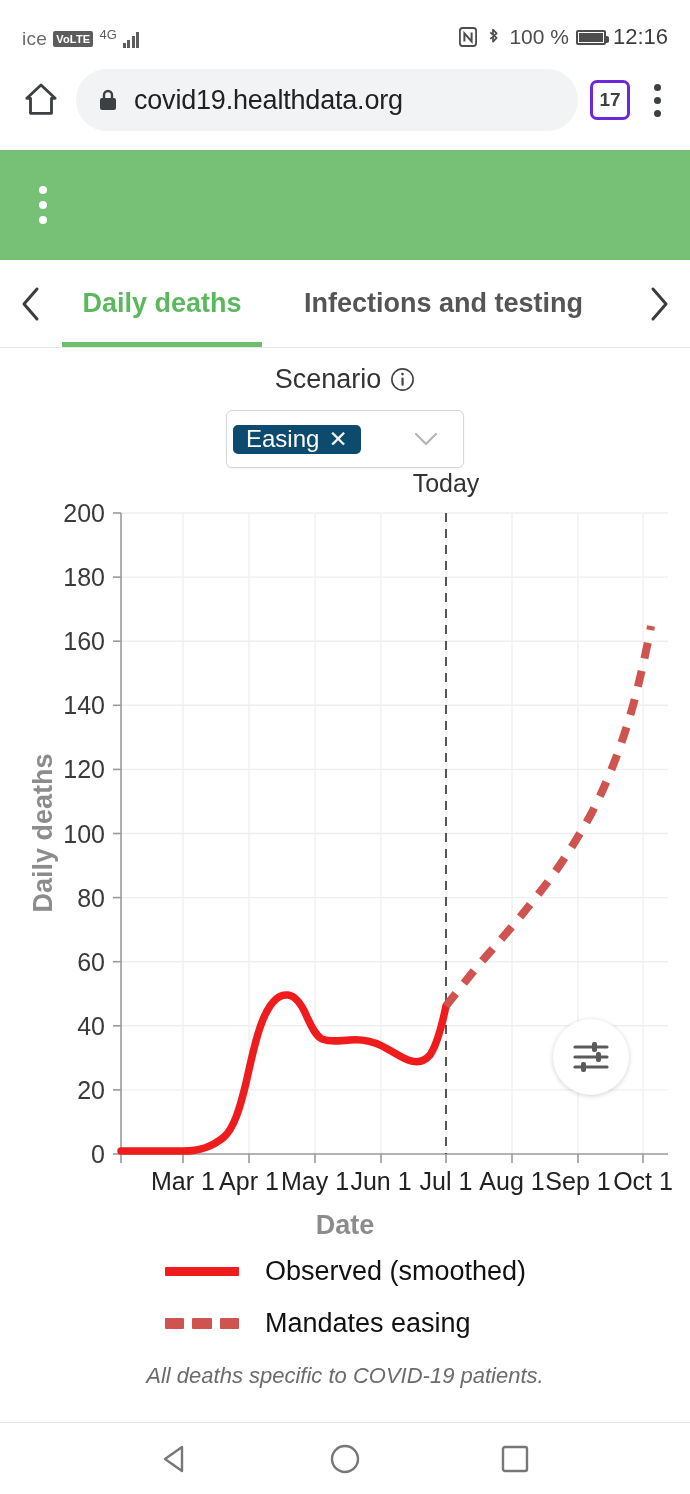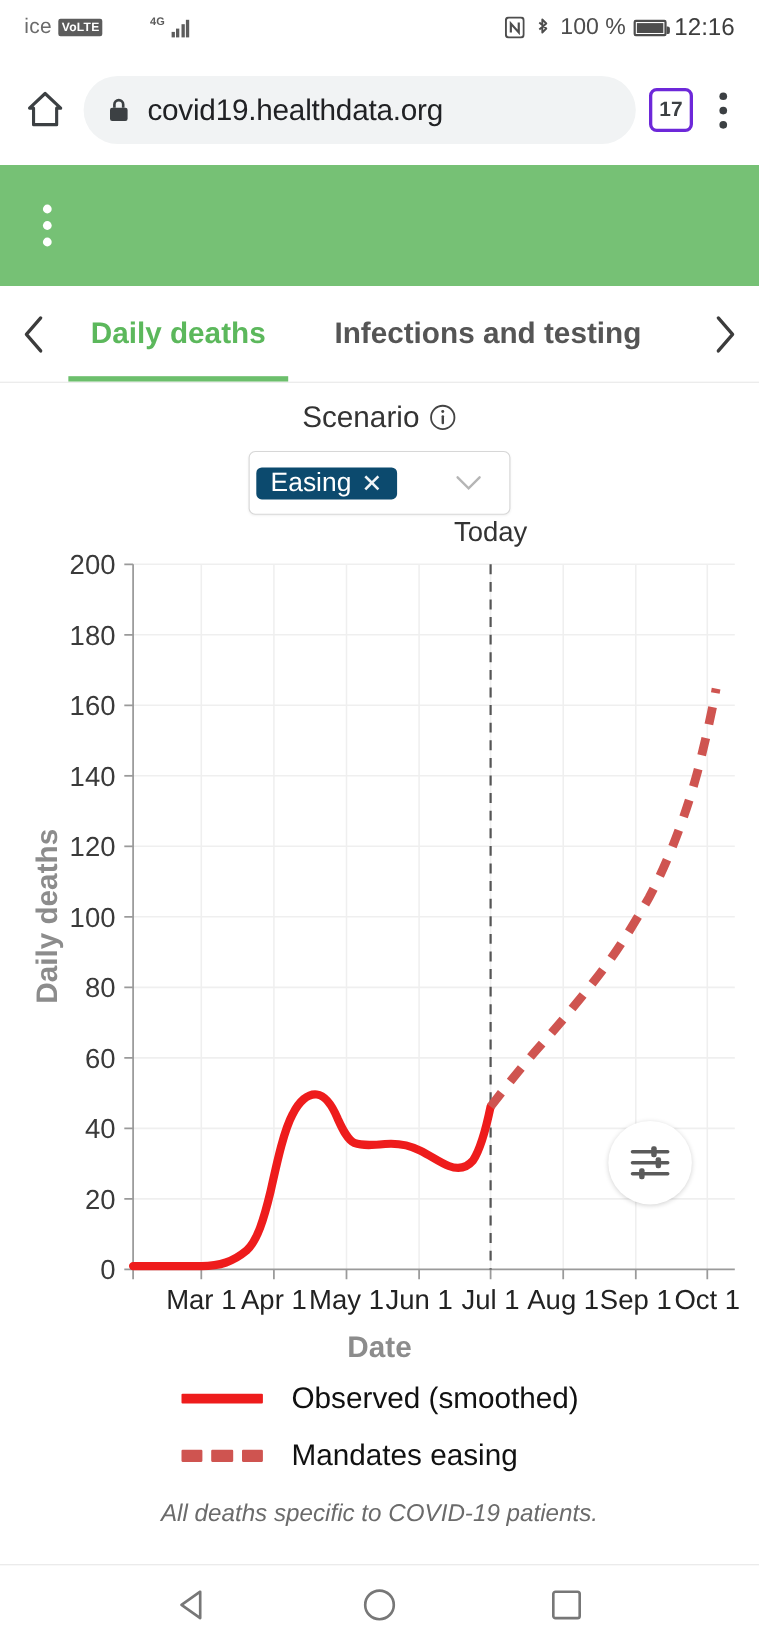--- a/index.html
+++ b/index.html
@@ -7,40 +7,40 @@
     width: 690px; height: 1494px;
     background: #ffffff;
     font-family: "Liberation Sans", sans-serif;
     overflow: hidden;
   }
   body { position: relative; }
 
   
   .statusbar {
     height: 50px; width: 100%;
-    display: flex; align-items: center;
+    display: flex; align-items: flex-end;
     padding: 0 22px;
     font-size: 20px; color: #4d4d4d;
     background: #ffffff;
     gap: 29px;
   }
   .sb-left { display: flex; align-items: center; gap: 6px; }
   .sb-right { display: flex; align-items: center; gap: 7px; margin-left: auto; }
   .carrier { font-size: 19px; color: #6b6b6b; letter-spacing: .3px; }
   .volte {
     background: #5c5c5c; color: #fff; font-size: 11px; font-weight: bold;
     padding: 2px 3px; border-radius: 2px; letter-spacing: .2px;
   }
   .sig { display: flex; align-items: flex-end; gap: 1.5px; height: 17px; position: relative; }
   .sig i { display: block; width: 3px; background: #5c5c5c; }
   .sig i:nth-child(1){ height: 5px; }
   .sig i:nth-child(2){ height: 8px; }
   .sig i:nth-child(3){ height: 12px; }
   .sig i:nth-child(4){ height: 16px; }
-  .fourg { font-size: 10px; font-weight: bold; color: #5c5c5c; position: relative; top: -5px; margin-left: 37px; }
+  .fourg { font-size: 13px; font-weight: normal; color: #5c5c5c; position: relative; top: -5px; }
   .nfc-ico, .bt-ico { width: 18px; height: 20px; display: block; }
   .pct { font-size: 21px; color: #4d4d4d; }
   .batt {
     width: 30px; height: 15px; border: 2px solid #4d4d4d; border-radius: 2px;
     position: relative; display: flex; align-items: center;
   }
   .batt::after {
     content:""; position: absolute; right: -5px; top: 4px;
     width: 3px; height: 7px; background: #4d4d4d; border-radius: 0 2px 2px 0;
   }

